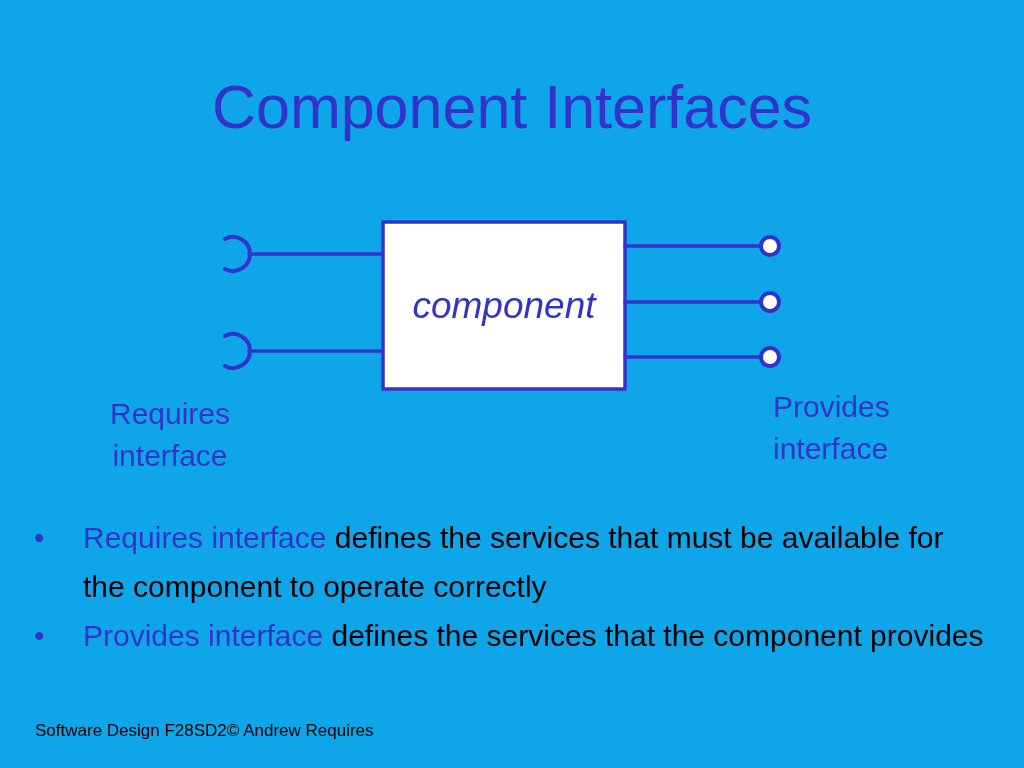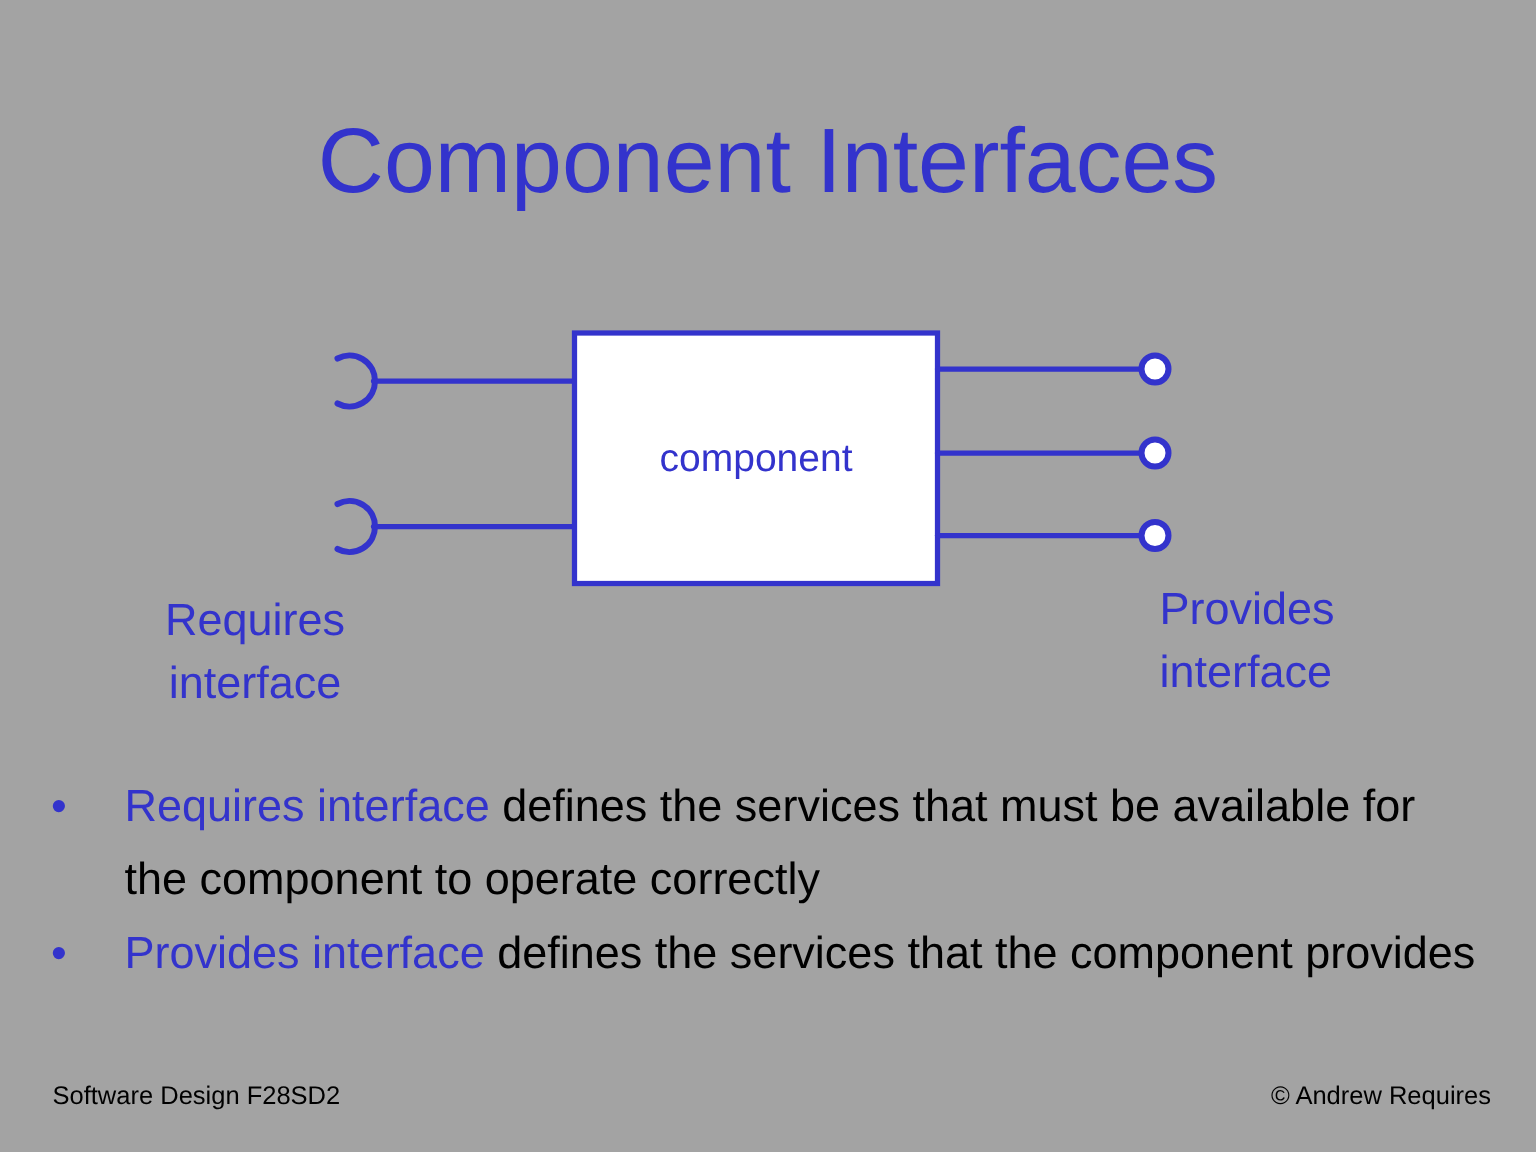--- a/index.html
+++ b/index.html
@@ -5,21 +5,21 @@
   html, body {
     margin: 0;
     padding: 0;
     background: #ffffff;
     font-family: "Liberation Sans", sans-serif;
   }
   .slide {
     position: relative;
     width: 1024px;
     height: 768px;
-    background: #a3a3a3;
+    background: #0ea5e9;
     overflow: hidden;
   }
   .title {
     position: absolute;
     top: 72px;
     left: 0;
     width: 1024px;
     margin: 0;
     text-align: center;
     font-size: 61px;
@@ -39,22 +39,23 @@
   }
   .component-label {
     position: absolute;
     left: 383px;
     top: 222px;
     width: 242px;
     height: 167px;
     display: flex;
     align-items: center;
     justify-content: center;
-    font-size: 26px;
+    font-size: 37px;
     color: #3333cc;
+    font-style: italic;
   }
   .requires-label {
     position: absolute;
     left: 95px;
     top: 393px;
     width: 150px;
     text-align: center;
     font-size: 30px;
     line-height: 42px;
     color: #3333cc;
@@ -97,21 +98,20 @@
   }
   .bullet-text .lead {
     color: #3333cc;
   }
   .footer {
     position: absolute;
     left: 35px;
     right: 30px;
     top: 721px;
     display: flex;
-    justify-content: space-between;
     font-size: 17px;
     color: #000000;
   }
 </style>
 </head>
 <body>
 
 <div class="slide">
 
   <h1 class="title">Component Interfaces</h1>

